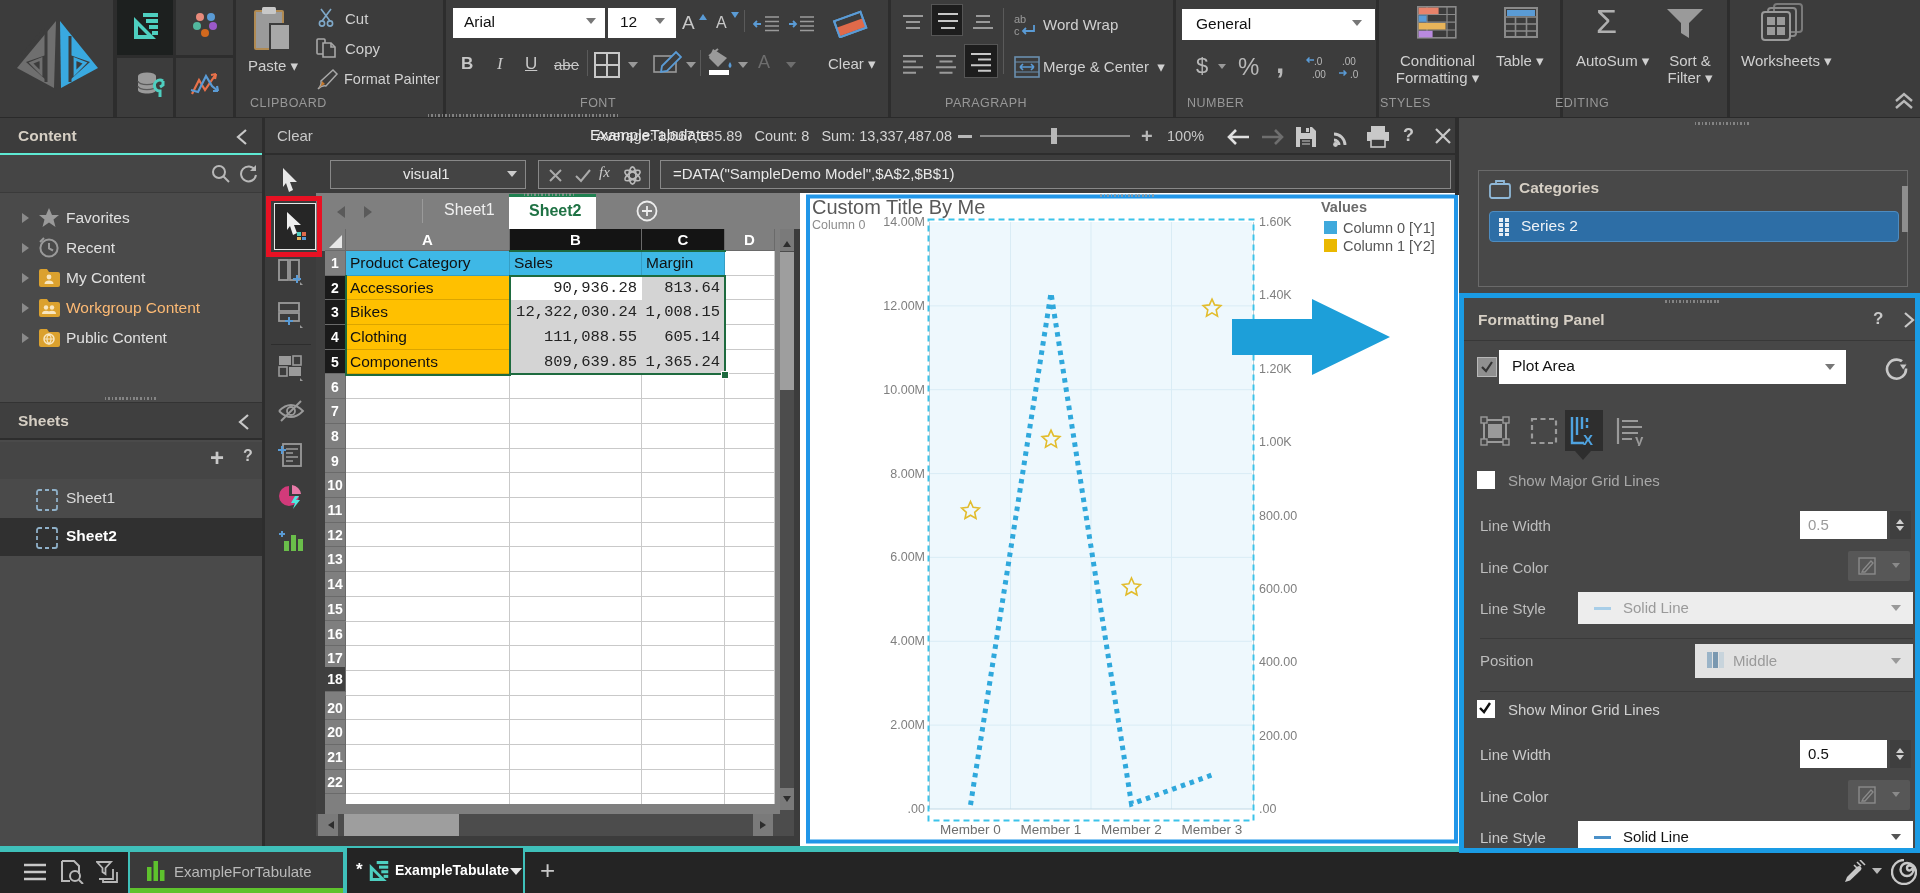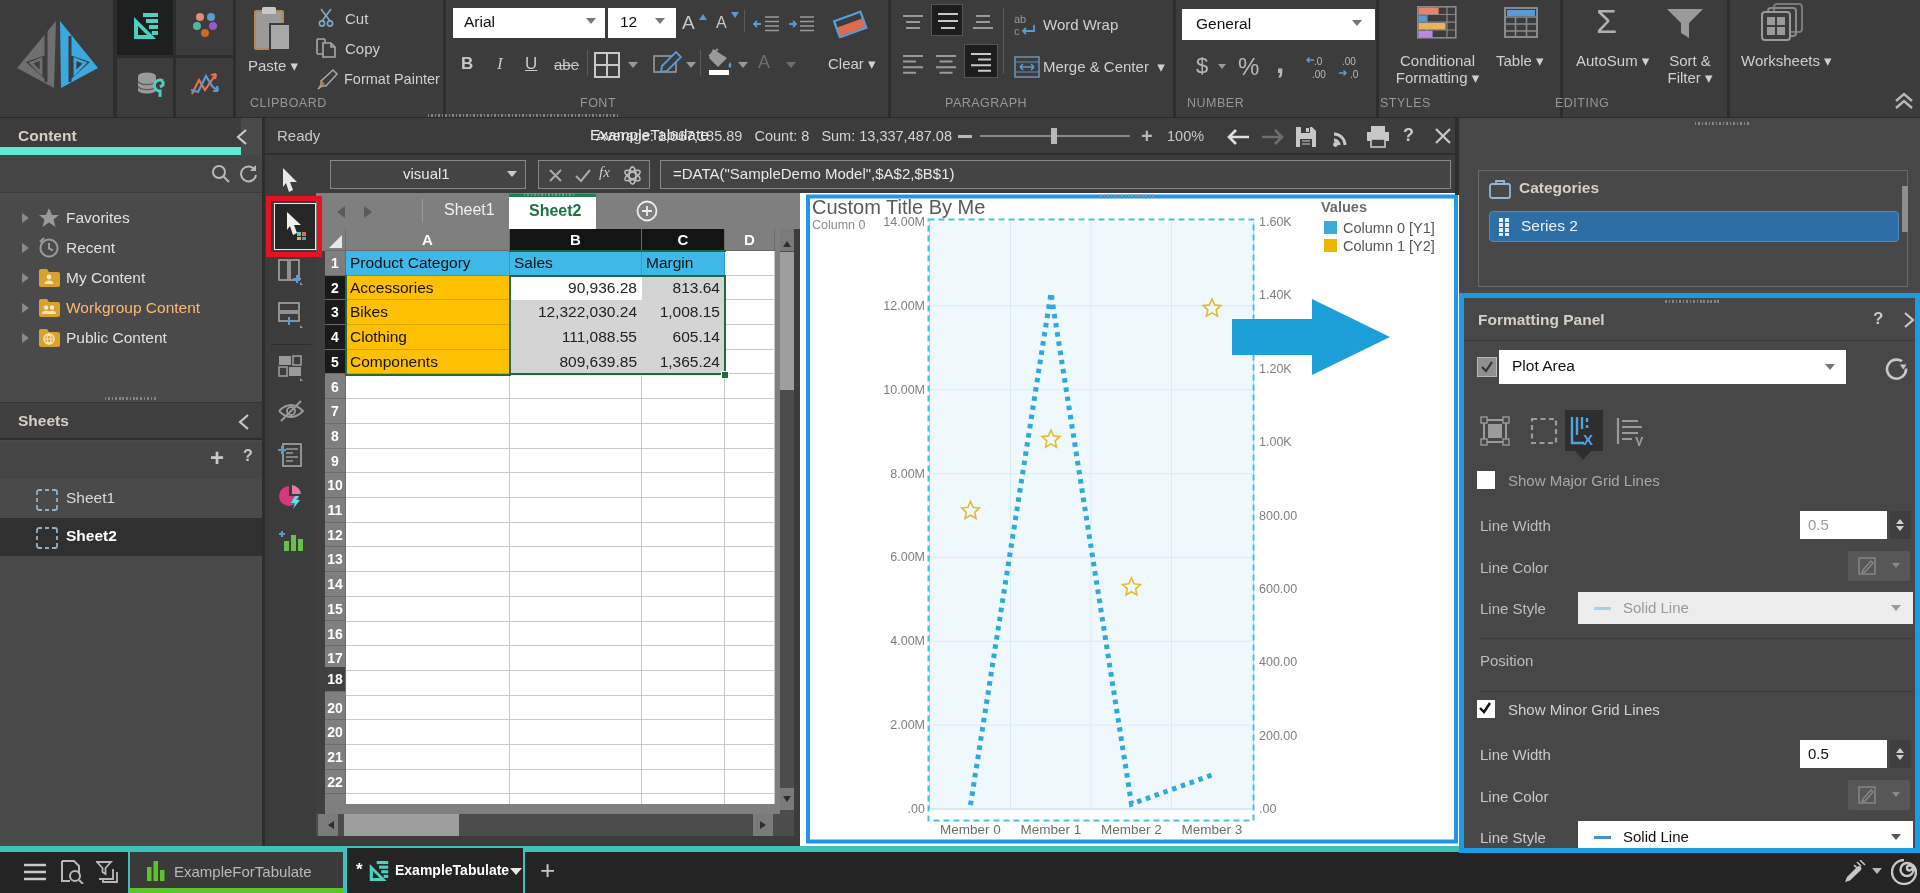--- a/index.html
+++ b/index.html
@@ -27,21 +27,21 @@
 
 #rightpanel { position:absolute; left:1459px; top:118px; width:461px; height:728px; background:#474747; }
 
 #tealline { position:absolute; left:0; top:846px; width:1459px; height:6px; background:#3fc0ba; }
 #bottombar { position:absolute; left:0; top:852px; width:1920px; height:41px; background:#242424; }
 .dzhead { font-weight:bold; color:#d6cfc4; font-size:15.5px; }
 .grip { position:absolute; height:3px; background-image:repeating-linear-gradient(90deg,#989898 0 1.5px,transparent 1.5px 3.5px); opacity:.75;}
 .rn { left:9px; width:21px; height:24.7px; color:#fff; font-size:14px; font-weight:bold; text-align:center; line-height:24px; border-right:1px solid #6a6a6a; border-bottom:1px solid #6a6a6a; }
 .ch { top:36px; height:22px; color:#fff; font-size:15px; font-weight:bold; text-align:center; line-height:21px; border-right:1px solid #6a6a6a; border-bottom:1px solid #6a6a6a; }
 .cell { height:24.7px; font-size:15.5px; color:#111; padding:3px 0 0 4px; overflow:hidden; white-space:nowrap; box-shadow:inset -1px -1px 0 rgba(0,0,0,.14); }
-.cellr { height:24.7px; font-size:15.5px; color:#222; padding:3px 5px 0 0; text-align:right; overflow:hidden; white-space:nowrap; }
+.cellr { height:24.7px; font-size:15.5px; color:#222; padding:3px 5px 0 0; text-align:right; overflow:hidden; white-space:nowrap;font-family:Liberation Mono, monospace; }
 .flabel { position:absolute; font-size:15px; color:#c9c9c9; }
 .cb { width:18px; height:18px; }
 .spin { width:21px; height:28px; background:#3f3f3f; }
 .spin:before { content:""; position:absolute; left:6px; top:4px; border:4.5px solid transparent; border-bottom:5.5px solid #cfcfcf; }
 .spin:after { content:""; position:absolute; left:6px; bottom:4px; border:4.5px solid transparent; border-top:5.5px solid #cfcfcf; }
 </style>
 </head>
 <body>
 <div id="stage">
   <div id="ribbon">
@@ -273,21 +273,21 @@
       <path d="M2 9 L10 2 L18 9 M2 16 L10 9 L18 16" stroke="#b8b8b8" stroke-width="2.4" fill="none"></path>
     </svg>
   </div>
   <div class="abs" style="left:262px;top:118px;width:3px;height:728px;background:#2d2d2d;z-index:5"></div>
   <div class="abs" style="left:1455px;top:118px;width:4px;height:77px;background:#2d2d2d;z-index:5"></div>
   <div class="abs" style="left:0;top:117px;width:1920px;height:1px;background:#2a2a2a;z-index:5"></div>
   <div class="grip" style="left:428px;top:114px;width:190px;z-index:6"></div>
   <div id="statusband">
     <div class="abs" style="left:262px;top:0;width:3px;height:37px;background:#2d2d2d"></div>
     <div class="abs" style="left:1455px;top:0;width:4px;height:37px;background:#2d2d2d"></div>
-    <div class="abs" style="left:277px;top:9px;font-size:15px;color:#c8c8c8">Ready</div>
+    <div class="abs" style="left:277px;top:9px;font-size:15px;color:#c8c8c8">Clear</div>
     <div class="abs" style="right:968px;top:9.5px;font-size:14.5px;color:#d4d4d4">Average: 1,667,185.89&nbsp;&nbsp;&nbsp;Count: 8&nbsp;&nbsp;&nbsp;Sum: 13,337,487.08</div>
     <div class="abs" style="left:590px;top:8px;font-size:15.5px;color:#ececec">ExampleTabulate</div>
 
     <div class="abs" style="left:958px;top:17px;width:14px;height:2.5px;background:#b8b8b8"></div>
     <div class="abs" style="left:980px;top:17px;width:150px;height:2px;background:#8a8a8a"></div>
     <div class="abs" style="left:1051px;top:10px;width:6px;height:16px;background:#b8b8b8"></div>
     <div class="abs" style="left:1141px;top:11px;font-size:20px;color:#b8b8b8;font-weight:bold;line-height:14px">+</div>
     <div class="abs" style="left:1167px;top:10px;font-size:14.5px;color:#c8c8c8">100%</div>
     <svg class="abs" style="left:1225px;top:9px" width="26" height="20" viewBox="0 0 26 20">
       <path d="M24 10 L4 10 M11 3 L4 10 L11 17" stroke="#e0e0e0" stroke-width="2.6" fill="none"></path>
@@ -317,21 +317,21 @@
     </svg>
 
     <div class="abs dzhead" style="left:1478px;top:9px">Drop Zones</div>
     <div class="abs" style="left:1868px;top:7px;font-size:17px;color:#c8c8c8;font-weight:bold">?</div>
     <svg class="abs" style="left:1898px;top:9px" width="12" height="18" viewBox="0 0 12 18">
       <path d="M2 2 L10 9 L2 16" stroke="#c8c8c8" stroke-width="2.2" fill="none"></path>
     </svg>
   </div>
   <div id="leftpanel">
 
-    <div class="abs" style="left:0;top:0;width:241px;height:37px;background:#3c3c3c;border-bottom:8px solid #5eead4">
+    <div class="abs" style="left:0;top:0;width:262px;height:37px;background:#3c3c3c;border-bottom:2px solid #5eead4">
       <div class="abs dzhead" style="left:18px;top:9px">Content</div>
       <svg class="abs" style="left:236px;top:10px" width="12" height="18" viewBox="0 0 12 18">
         <path d="M10 2 L2 9 L10 16" stroke="#c8c8c8" stroke-width="2.2" fill="none"></path>
       </svg>
     </div>
 
     <div class="abs" style="left:0;top:37px;width:262px;height:38px;background:#454545;border-bottom:1px solid #3a3a3a">
       <svg class="abs" style="left:211px;top:9px" width="19" height="19" viewBox="0 0 19 19">
         <circle cx="8" cy="8" r="6" fill="none" stroke="#b8b8b8" stroke-width="2"></circle>
         <path d="M12.5 12.5 L18 18" stroke="#b8b8b8" stroke-width="2"></path>
@@ -743,20 +743,29 @@
         <div class="abs" style="left:44px;top:12px;width:0;height:0;border:4px solid transparent;border-top:5px solid #8a8a8a"></div>
       </div>
       <div class="abs flabel" style="left:16px;top:302px;color:#bdbdbd">Line Style</div>
       <div class="abs" style="left:114px;top:294px;width:335px;height:32px;background:#ededed">
         <div class="abs" style="left:16px;top:15px;width:17px;height:2.5px;background:#a8cee8"></div>
         <div class="abs" style="left:45px;top:7px;font-size:15px;color:#9a9a9a">Solid Line</div>
         <div class="abs" style="left:313px;top:13px;width:0;height:0;border:5px solid transparent;border-top:6px solid #999"></div>
       </div>
       <div class="abs" style="left:16px;top:340px;width:433px;height:1px;background:#3a3a3a"></div>
       <div class="abs flabel" style="left:16px;top:354px;color:#bdbdbd">Position</div>
+      <div class="abs" style="left:231px;top:346px;width:218px;height:34px;background:#e2e2e2">
+        <svg class="abs" style="left:12px;top:8px" width="18" height="16" viewBox="0 0 18 16">
+          <rect x="0" y="0" width="5" height="16" fill="#9ab4c8"></rect>
+          <rect x="6" y="0" width="5" height="16" fill="#7a98b0"></rect>
+          <rect x="12" y="0" width="5" height="16" fill="#c8d4dc"></rect>
+        </svg>
+        <div class="abs" style="left:38px;top:8px;font-size:15px;color:#9a9a9a">Middle</div>
+        <div class="abs" style="left:196px;top:14px;width:0;height:0;border:5px solid transparent;border-top:6px solid #999"></div>
+      </div>
       <div class="abs" style="left:16px;top:393px;width:433px;height:1px;background:#3a3a3a"></div>
 
       <div class="abs cb" style="left:13px;top:402px;background:#fff">
         <svg class="abs" style="left:1px;top:1px" width="14" height="14" viewBox="0 0 14 14">
           <path d="M2 7 L6 11 L12 2" stroke="#111" stroke-width="2.4" fill="none"></path>
         </svg>
       </div>
       <div class="abs flabel" style="left:44px;top:403px;color:#d0d0d0">Show Minor Grid Lines</div>
       <div class="abs flabel" style="left:16px;top:448px;color:#c9c9c9">Line Width</div>
       <div class="abs" style="left:336px;top:442px;width:87px;height:28px;background:#fff">

